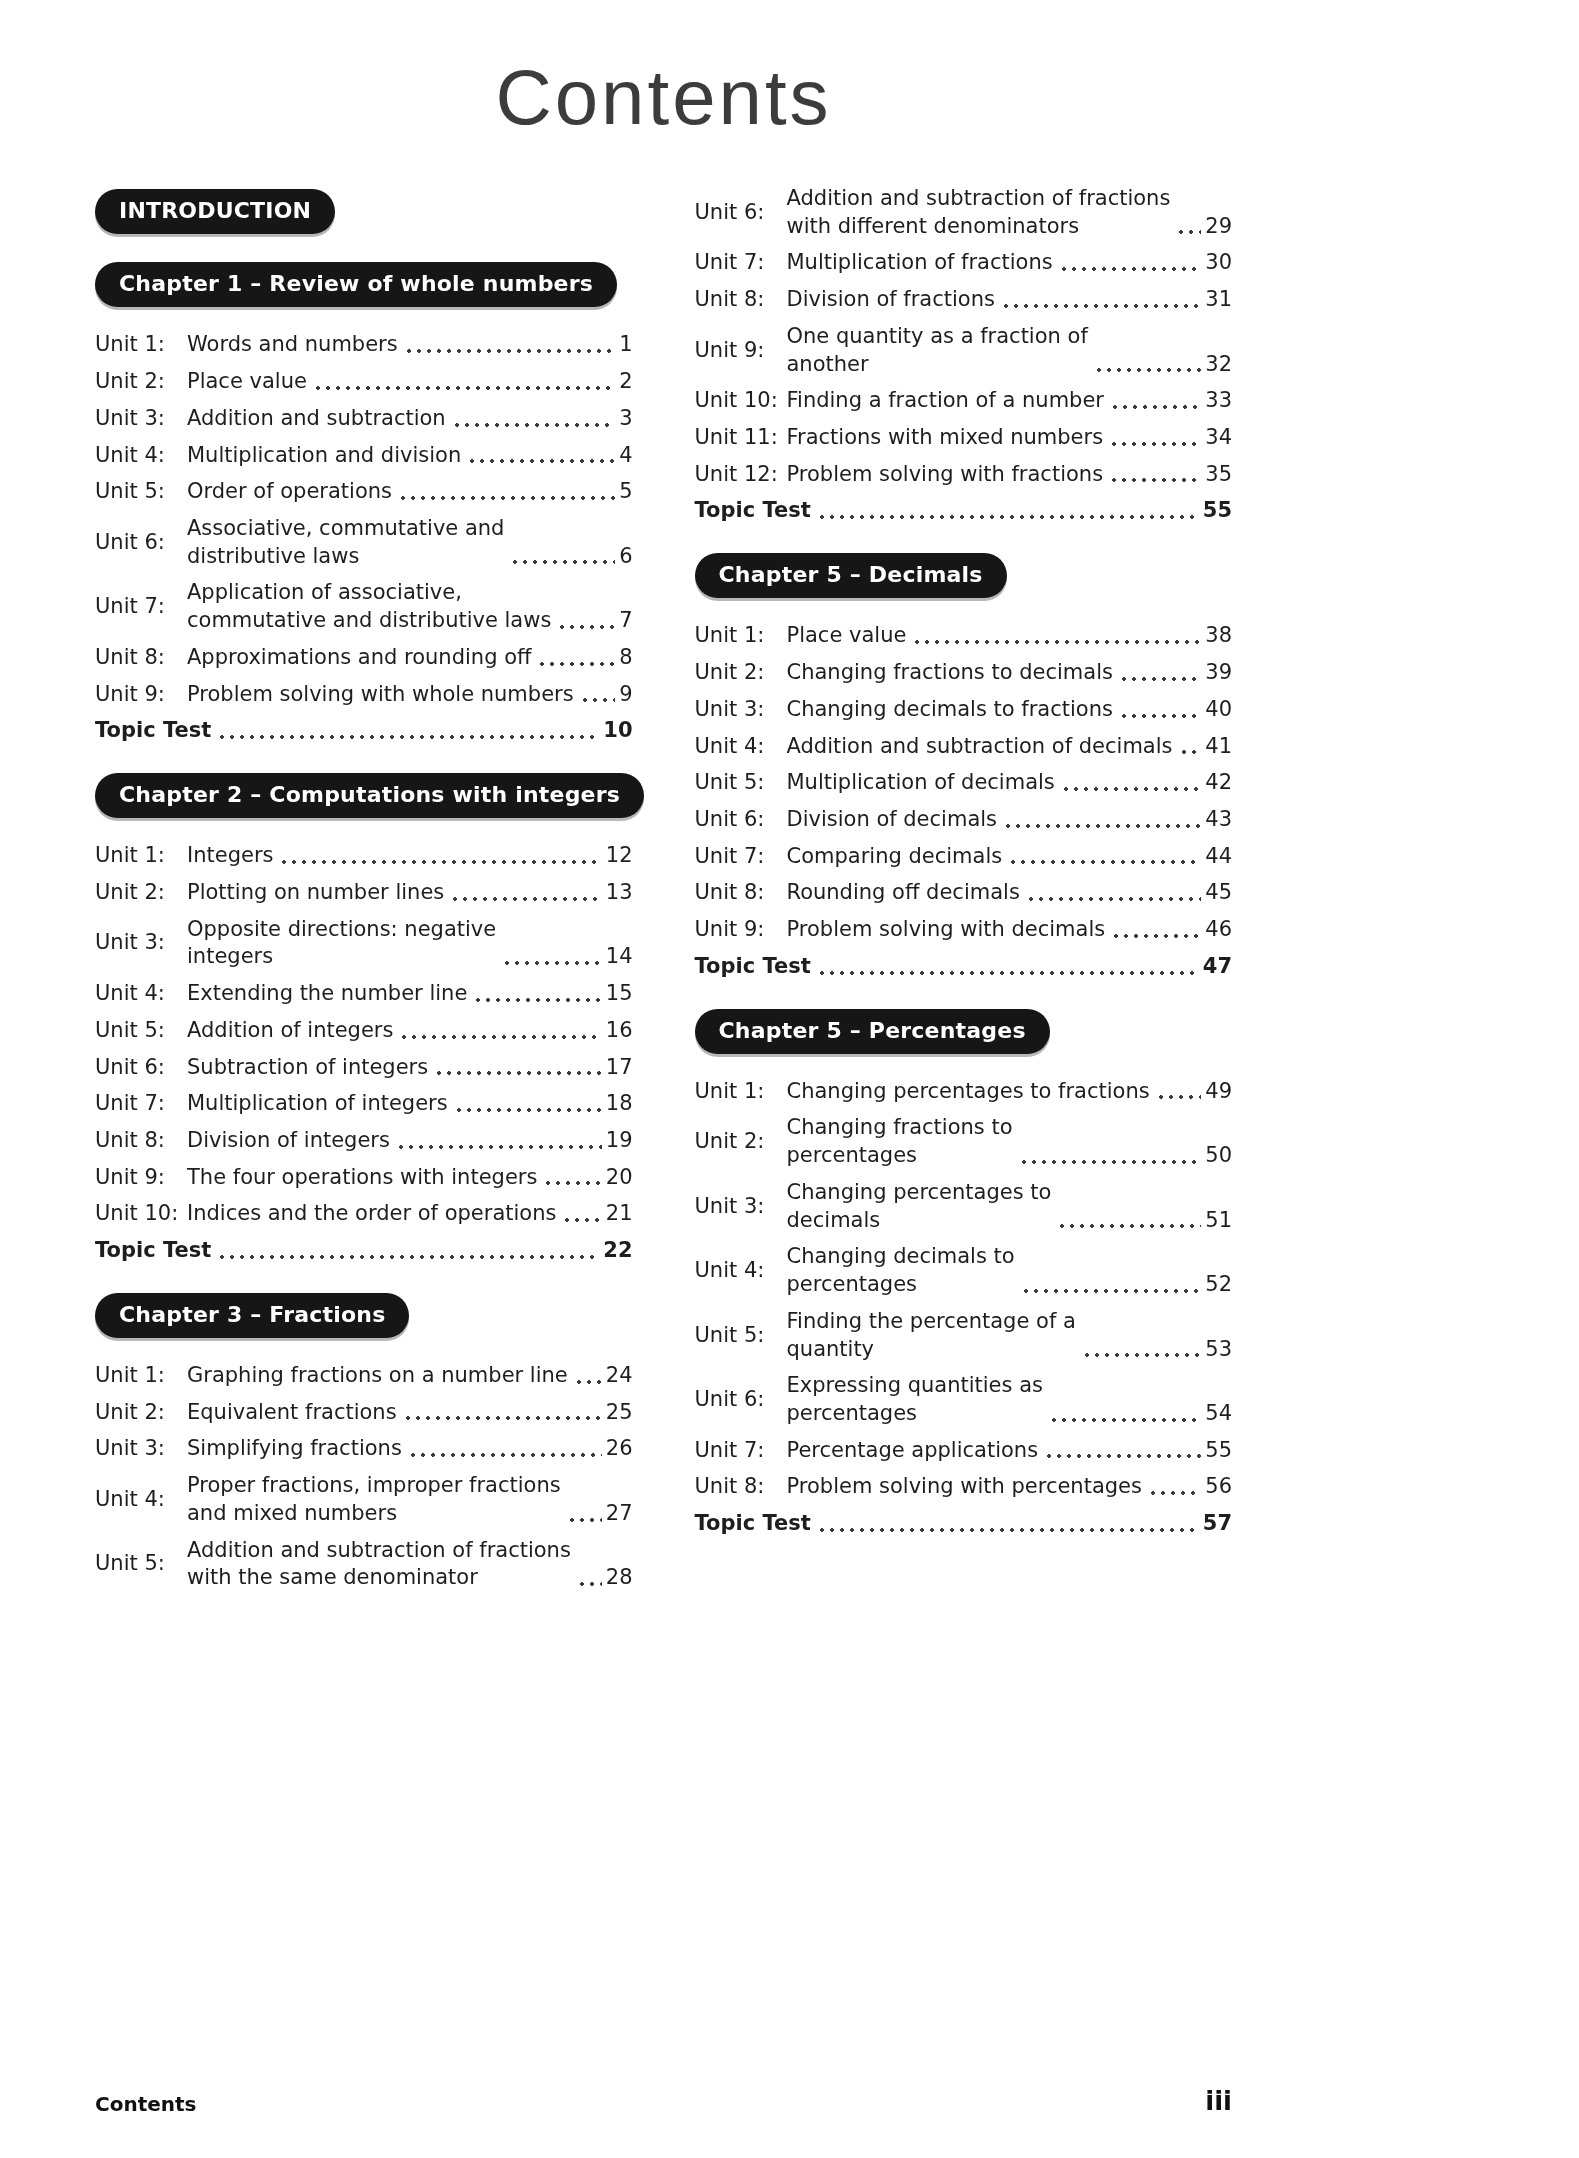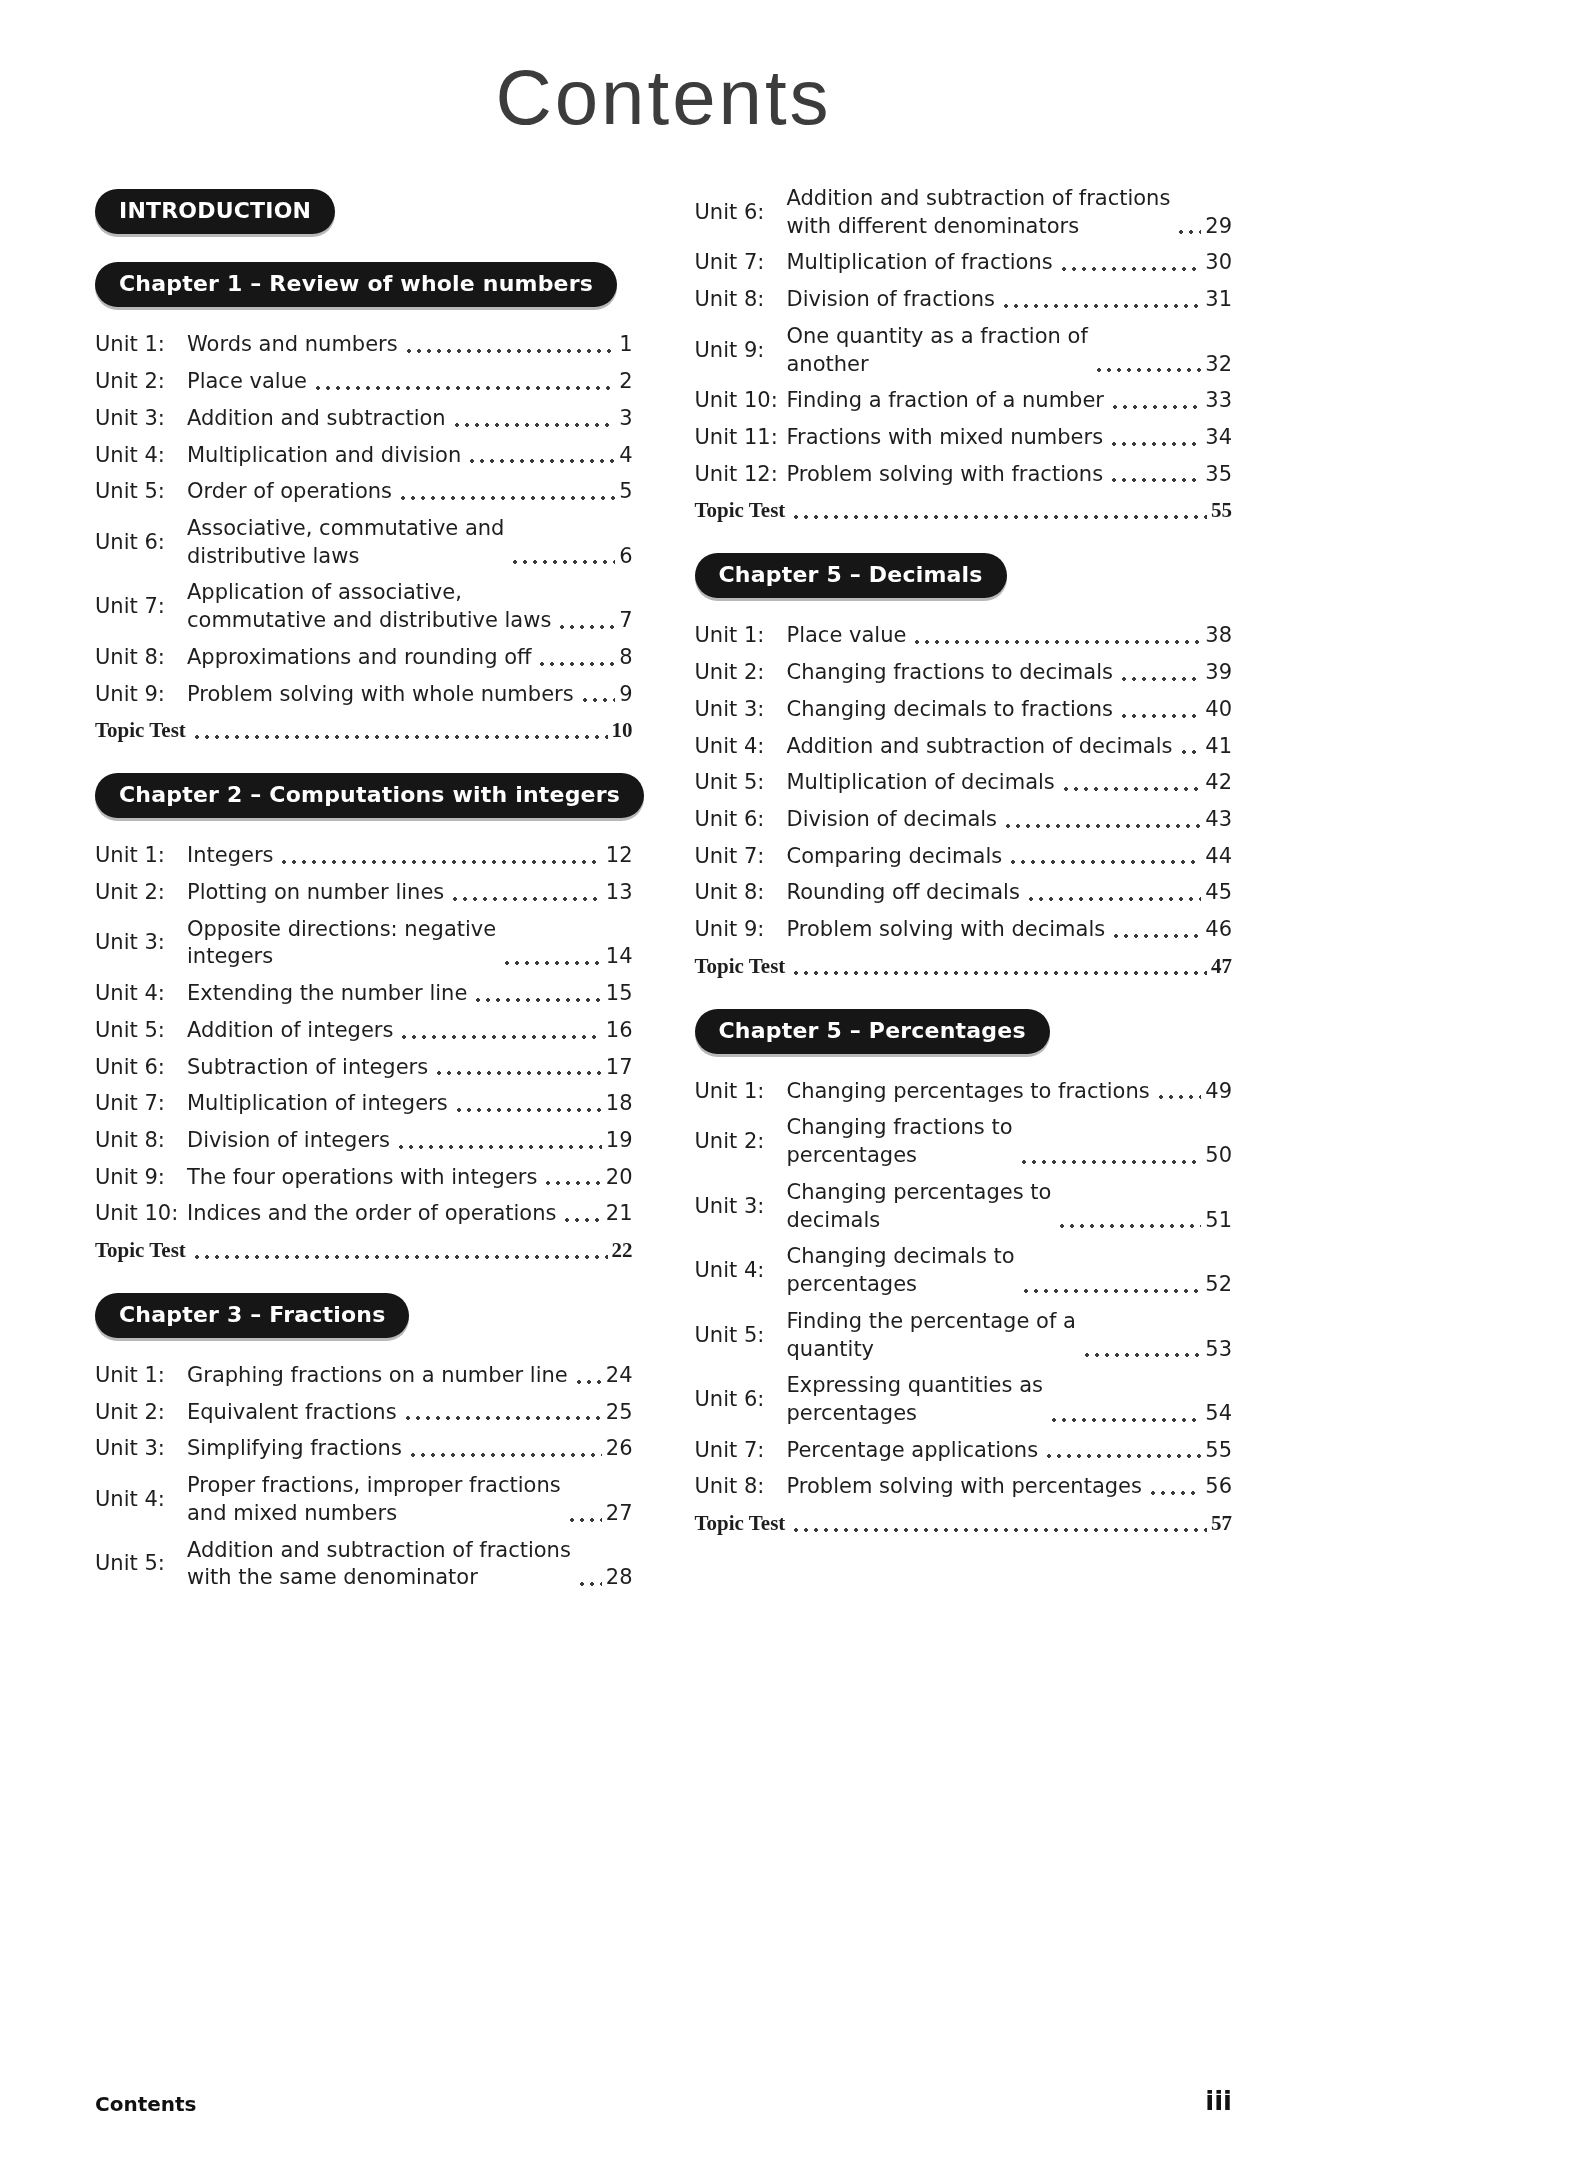--- a/index.html
+++ b/index.html
@@ -65,21 +65,21 @@
     align-self: flex-end;
     height: 8px;
     margin: 0 4px 4px 6px;
     background-image: radial-gradient(circle, var(--dots, #3a3a3a) 1.7px, transparent 2.1px);
     background-size: 10px 8px;
     background-repeat: repeat-x;
     background-position: left center;
   }
   .page-num { align-self: flex-end; white-space: nowrap; }
   .entry.topic { margin-top: 2px; }
-  .entry.topic .title, .entry.topic .page-num { font-weight: bold; font-family: Liberation Serif, serif; }
+  .entry.topic .title, .entry.topic .page-num { font-weight: bold; }
 
   .footer {
     margin-top: auto;
     display: flex;
     justify-content: space-between;
     align-items: flex-end;
     padding-top: 60px;
   }
   .footer .section { font-weight: bold; font-size: 20px; color: #111; }
   .footer .pnum { font-weight: bold; font-size: 26px; color: #111; }

